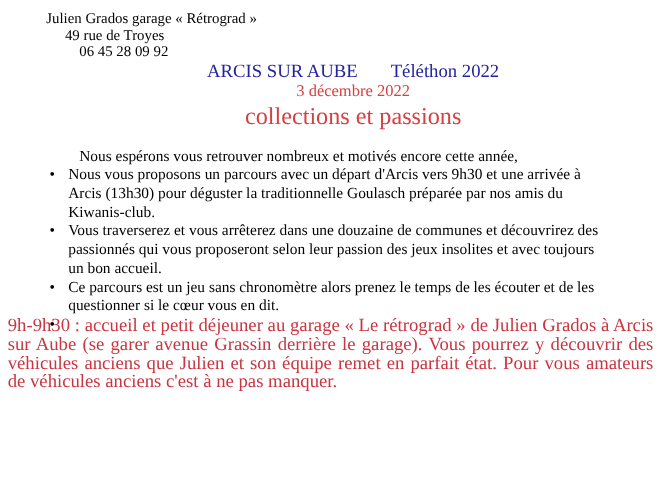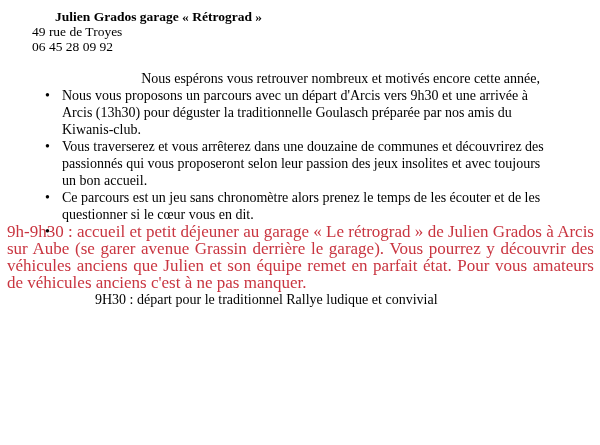--- a/index.html
+++ b/index.html
@@ -19,24 +19,24 @@
     width: 600px;
     height: 445px;
   }
   
   .sender {
     padding-top: 9px;
     font-size: 13.5px;
     line-height: 15px;
     white-space: nowrap;
   }
-  .sender .l1 { margin-left: 55px; font-weight: bold; }
-  .sender .l2 { margin-left: 32px; }
+  .sender .l1 { margin-left: 42px; }
+  .sender .l2 { margin-left: 59px; }
   .sender .l3 { margin-left: 72px; }
-  .sender .l4 { margin-left: 32px; }
+  .sender .l4 { margin-left: 72px; }
   .sender .l5 { margin-left: 38px; }
   
   .headings {
     width: 600px;
     box-sizing: border-box;
     padding-left: 42px;
     text-align: center;
   }
   .title-line {
     margin-top: 1px;
@@ -58,23 +58,22 @@
     line-height: 25px;
     color: var(--heading_red, #D84040);
   }
   
   .body-text {
     font-size: 14px;
     line-height: 17px;
   }
   .intro {
     margin-top: 16px;
-    margin-left: 40px;
+    margin-left: 72px;
     width: 500px;
-    text-align: right;
   }
   .bullet {
     position: relative;
     margin-left: 62px;
     width: 492px;
   }
   .bullet .dot {
     position: absolute;
     left: -17px;
     top: 0;
@@ -103,20 +102,27 @@
 <body>
 
 <div class="page">
 
   <div class="sender">
     <div class="l1">Julien Grados garage « Rétrograd »</div>
     <div class="l2">49 rue de Troyes</div>
     <div class="l4">06 45 28 09 92</div>
   </div>
 
+  <div class="headings">
+    <div class="title-line">
+      <span>ARCIS SUR AUBE</span><span class="gap"></span><span>Téléthon 2022</span>
+    </div>
+    <div class="date-line">3 décembre 2022</div>
+    <div class="subtitle-line">collections et passions</div>
+  </div>
 
   <div class="body-text">
     <div class="intro">Nous espérons vous retrouver nombreux et motivés encore cette année,</div>
 
     <div class="bullet">
       <span class="dot">•</span>
       <span>Nous vous proposons un parcours avec un départ d'Arcis vers 9h30 et une arrivée à Arcis (13h30) pour déguster la traditionnelle Goulasch préparée par nos amis du Kiwanis-club.</span>
     </div>
 
     <div class="bullet">
@@ -128,20 +134,19 @@
       <span class="dot">•</span>
       <span>Ce parcours est un jeu sans chronomètre alors prenez le temps de les écouter et de les questionner si le cœur vous en dit.</span>
     </div>
 
     <div class="bullet">
       <span class="dot">•</span>
     </div>
 
     <div class="program-highlight">9h-9h30 : accueil et petit déjeuner au garage « Le rétrograd » de Julien Grados à Arcis sur Aube (se garer avenue Grassin derrière le garage). Vous pourrez y découvrir des véhicules anciens que Julien et son équipe remet en parfait état. Pour vous amateurs de véhicules anciens c'est à ne pas manquer.</div>
 
-    <div class="schedule-line">9H30 : départ pour le traditionnel Rallye ludique et convivial</div>
   </div>
 
   <div class="closing">
     
   </div>
 
 </div>
 
 </body></html>

